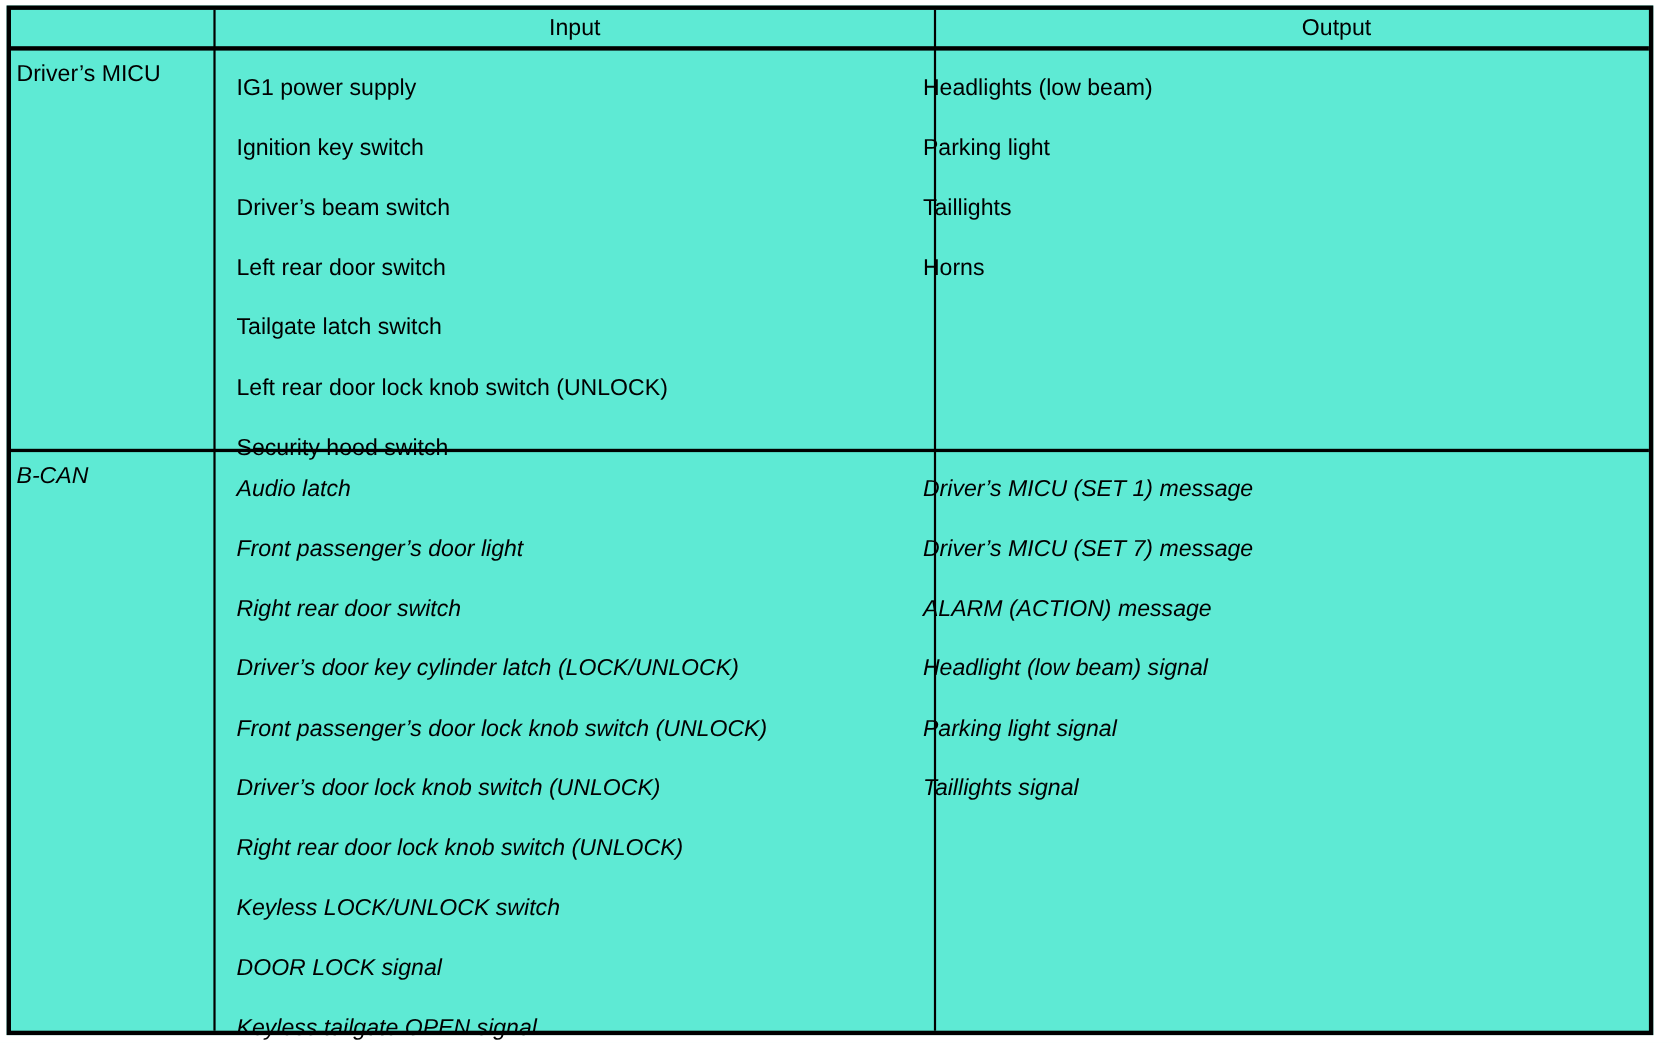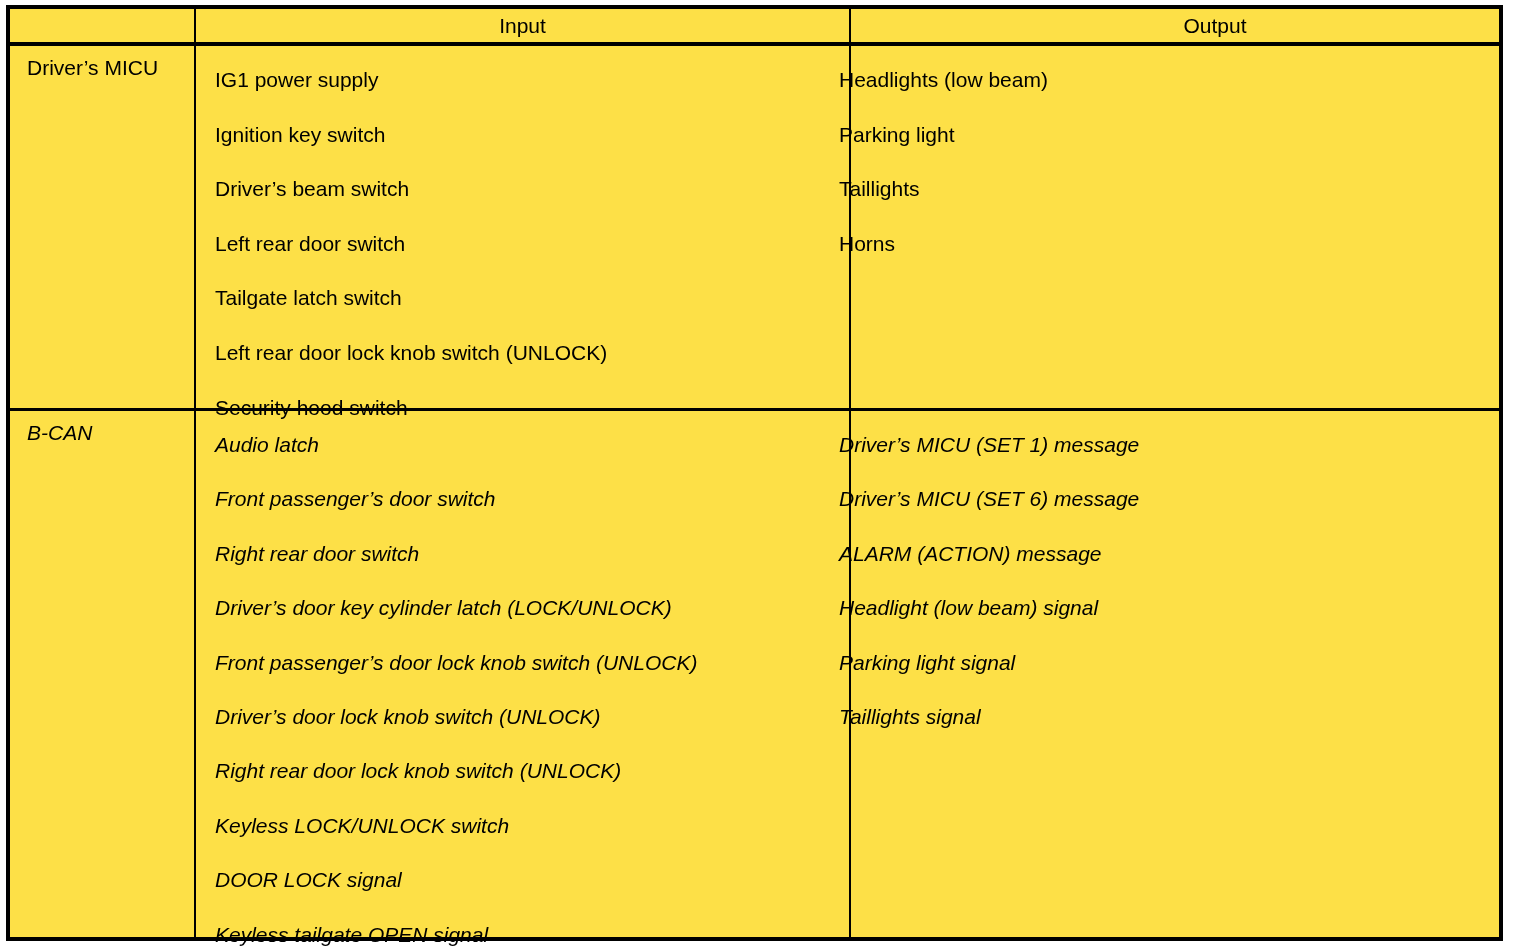--- a/index.html
+++ b/index.html
@@ -26,21 +26,21 @@
   
   .io-table {
     position: absolute;
     left: 6px;
     top: 5px;
     width: 1497px;       
     height: 936px;       
     box-sizing: border-box;
     border: 4px solid #000000;
     border-collapse: collapse;
-    background: #fde047;
+    background: #5eead4;
   }
 
   
   .vrule {
     position: absolute;
     top: 0;
     bottom: 0;
     width: 2px;
     background: #000000;
   }
@@ -86,21 +86,21 @@
   }
   .block-micu  { top: 37px;  height: 362px; }
   .block-bcan  { top: 402px; height: 526px; font-style: italic; }
 
   .cell {
     position: absolute;
     top: 0;
     bottom: 0;
     box-sizing: border-box;
   }
-  .cell-label  { left: 12px;     width: 184px; padding-left: 5px; border-radius: 21px;  }
+  .cell-label  { left: 0;     width: 184px; padding-left: 5px; border-radius: 21px;  }
   .cell-input  { left: 186px; width: 653px; padding-left: 7px;  }
   .cell-output { left: 810px; width: 648px; padding-left: 7px;  }
 
   .row-label {
     font-size: 21px;
     line-height: 21px;
     padding-top: 11px;
     white-space: nowrap;
   }
 
@@ -166,35 +166,35 @@
       </div>
     </div>
 
     <div class="block block-bcan">
       <div class="cell cell-label">
         <div class="row-label">B-CAN</div>
       </div>
       <div class="cell cell-input">
         <ul class="item-list">
           <li>Audio latch</li>
-          <li>Front passenger’s door switch</li>
+          <li>Front passenger’s door light</li>
           <li>Right rear door switch</li>
           <li>Driver’s door key cylinder latch (LOCK/UNLOCK)</li>
           <li>Front passenger’s door lock knob switch (UNLOCK)</li>
           <li>Driver’s door lock knob switch (UNLOCK)</li>
           <li>Right rear door lock knob switch (UNLOCK)</li>
           <li>Keyless LOCK/UNLOCK switch</li>
           <li>DOOR LOCK signal</li>
           <li>Keyless tailgate OPEN signal</li>
         </ul>
       </div>
       <div class="cell cell-output">
         <ul class="item-list">
           <li>Driver’s MICU (SET 1) message</li>
-          <li>Driver’s MICU (SET 6) message</li>
+          <li>Driver’s MICU (SET 7) message</li>
           <li>ALARM (ACTION) message</li>
           <li>Headlight (low beam) signal</li>
           <li>Parking light signal</li>
           <li>Taillights signal</li>
         </ul>
       </div>
     </div>
 
   </div>
 </div>

